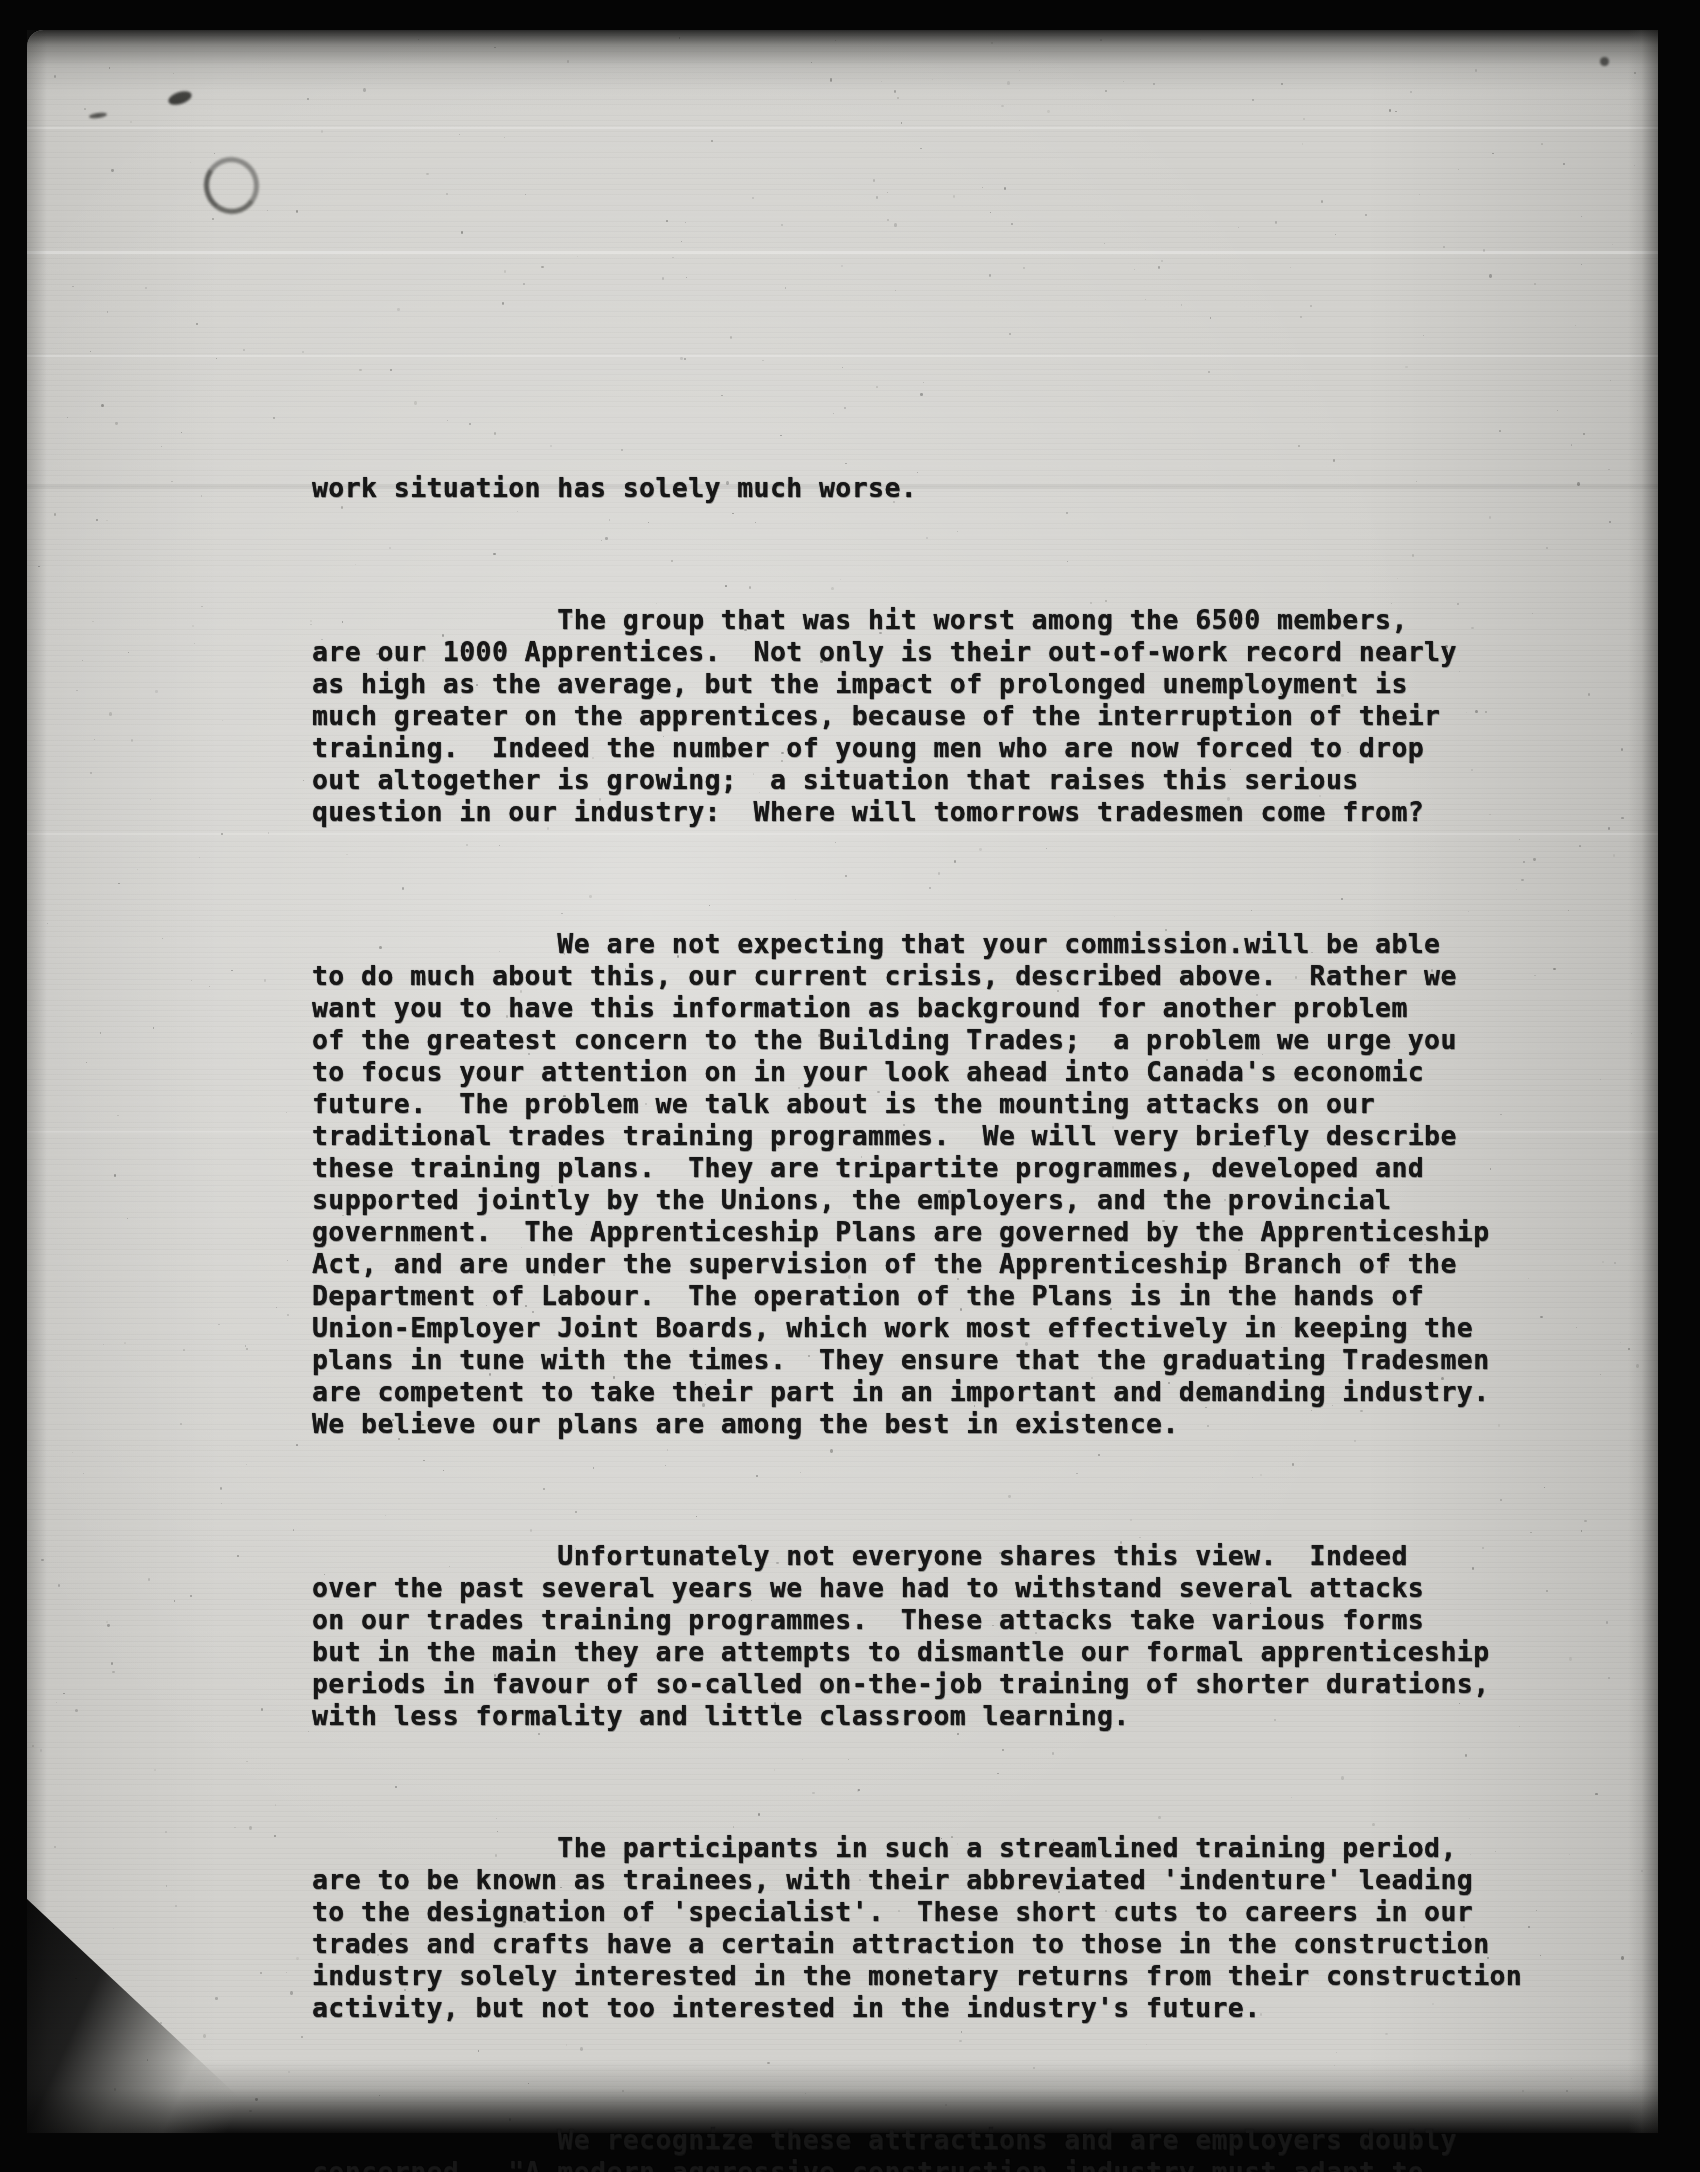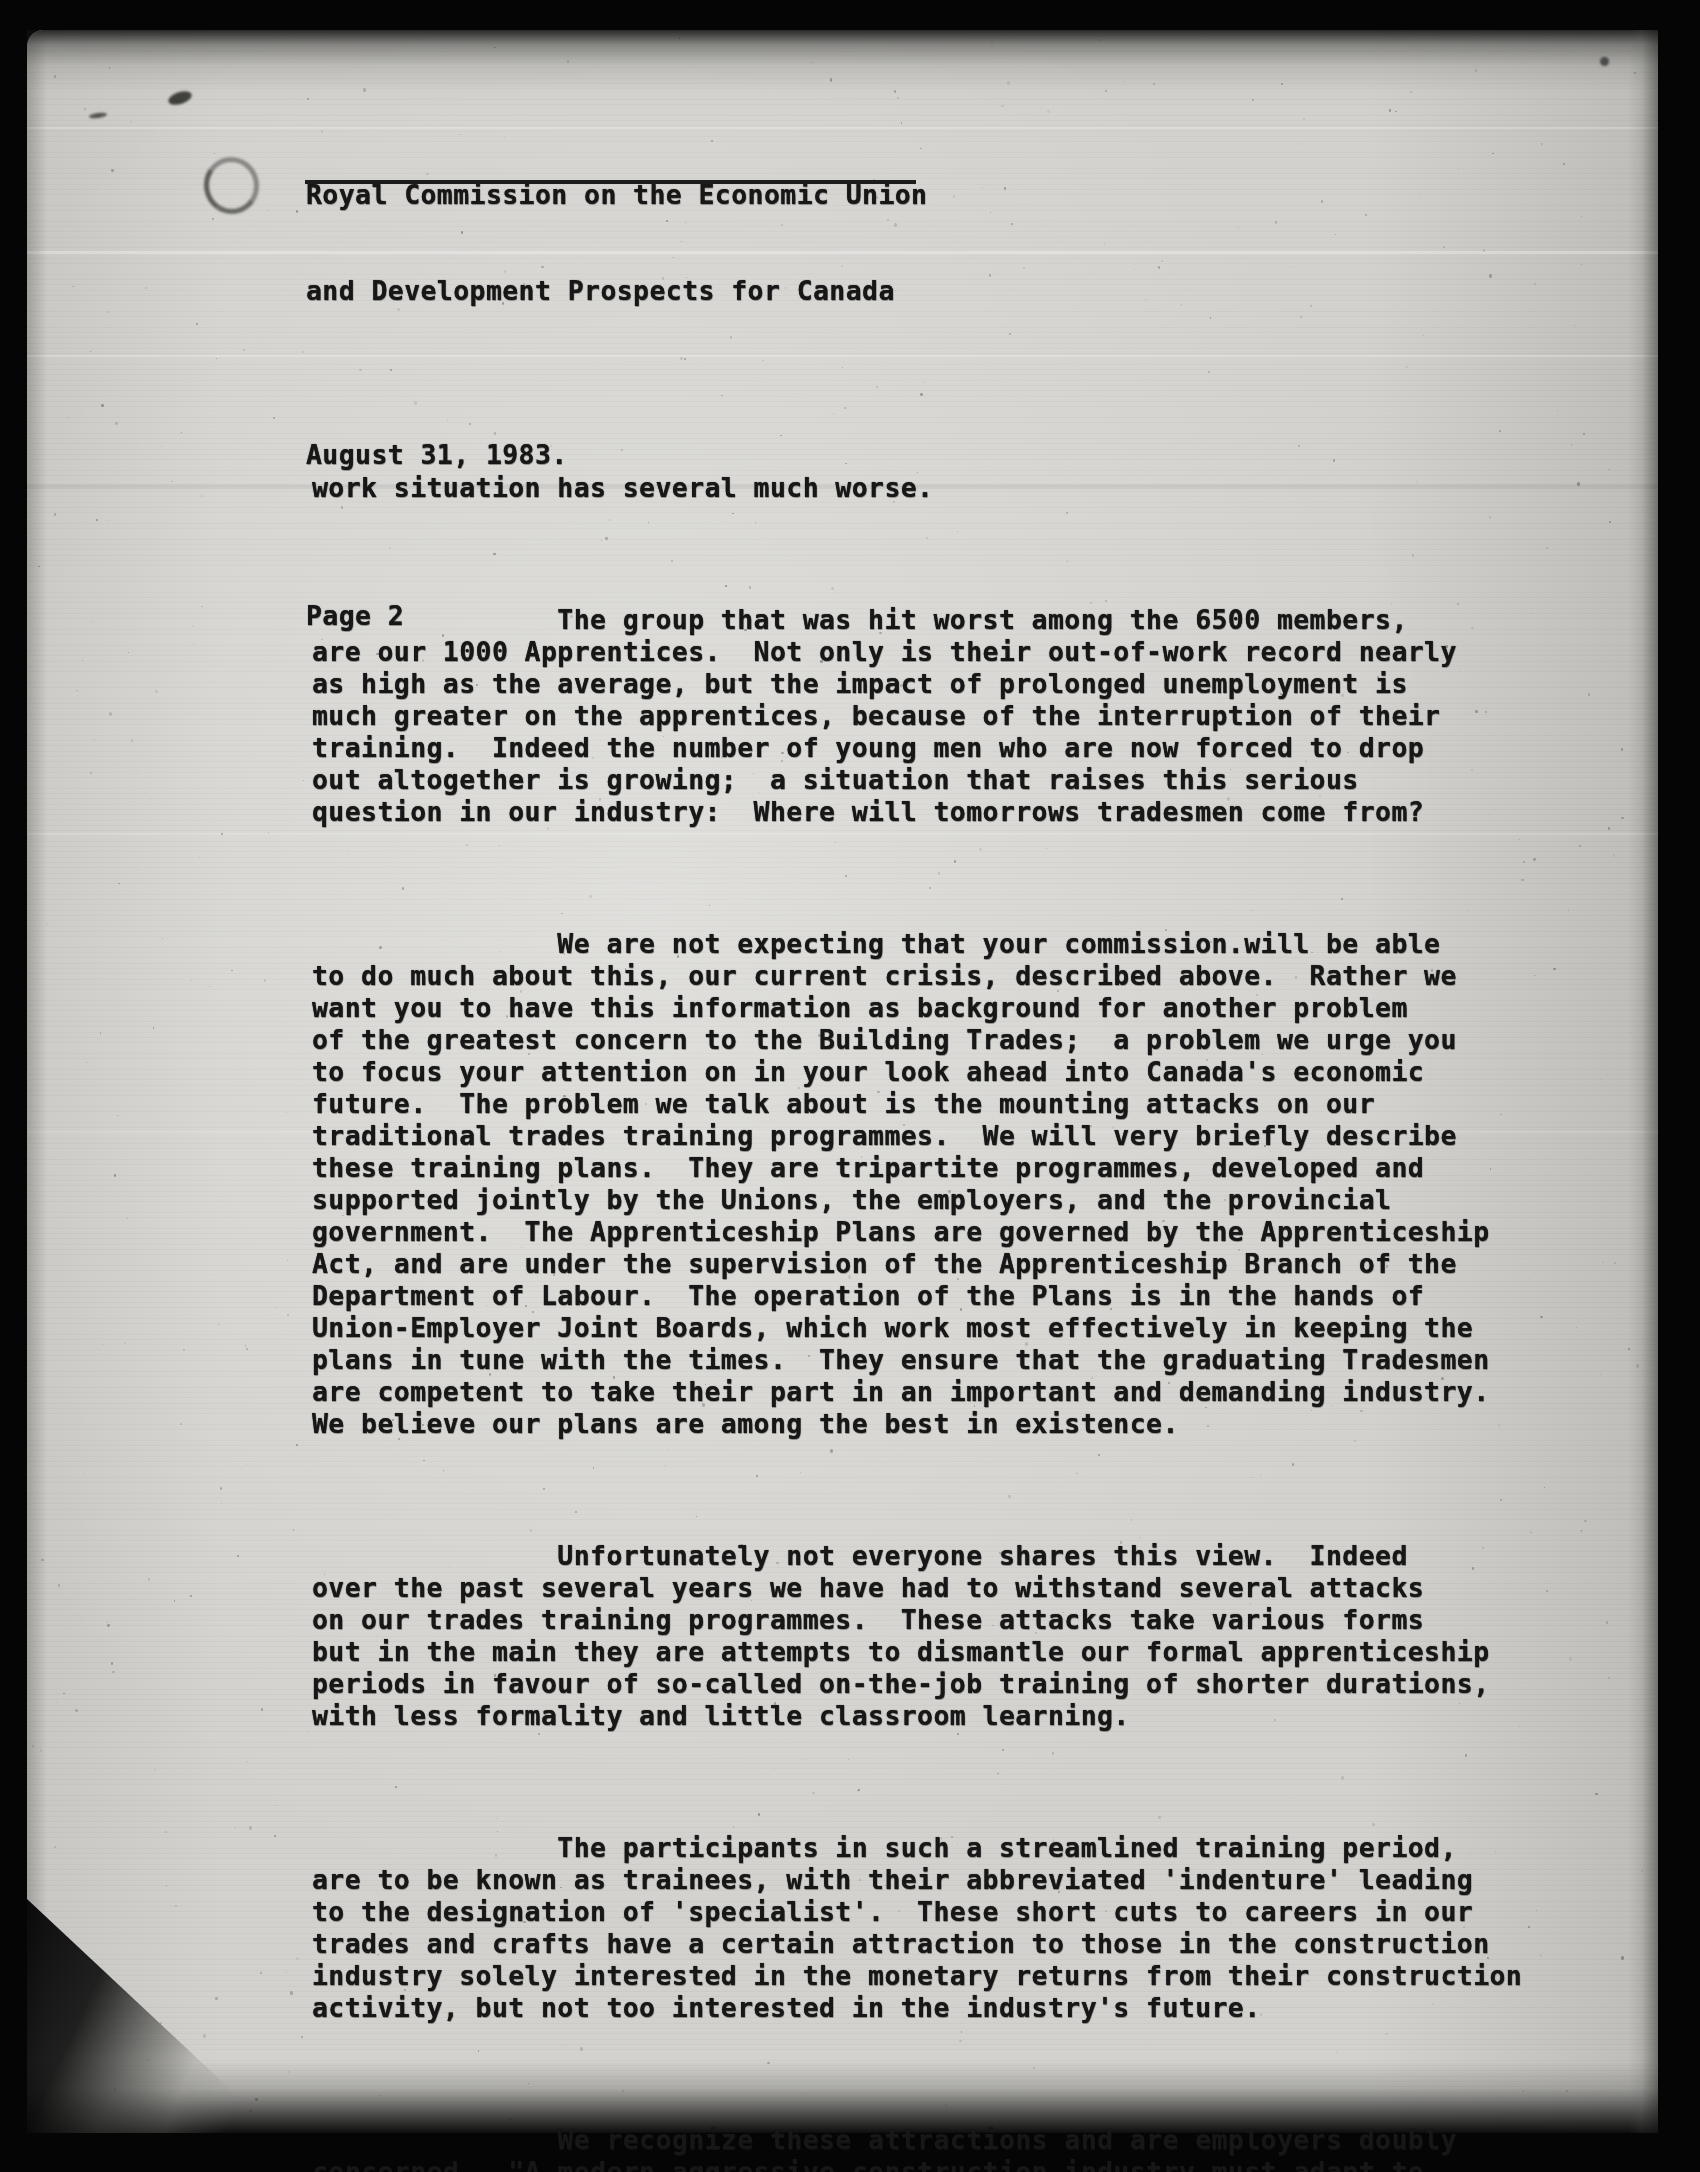--- a/index.html
+++ b/index.html
@@ -797,30 +797,23 @@
     <div class="blemish blemish-2"></div>
     <div class="blemish blemish-3"></div>
     <div class="hole-punch"></div>
     <div class="edge-top"></div>
     <div class="edge-bottom"></div>
     <div class="edge-right"></div>
     <div class="edge-left"></div>
     <div class="corner-fold"></div>
   </div>
 
-  <header class="typed doc-header">
-    <div>Royal Commission on the Economic Union</div>
-    <div>and Development Prospects for Canada</div>
-    <div class="title-underline"></div>
-    <div class="doc-date">August 31, 1983.</div>
-    <div class="page-label">Page 2</div>
-  </header>
 
   <main class="typed doc-body">
-    <div class="para"><div class="line">work situation has several much worse.</div></div>
+    <div class="para"><div class="line">work situation has solely much worse.</div></div>
     <div class="para"><div class="line">               The group that was hit worst among the 6500 members,</div><div class="line">are our 1000 Apprentices.  Not only is their out-of-work record nearly</div><div class="line">as high as the average, but the impact of prolonged unemployment is</div><div class="line">much greater on the apprentices, because of the interruption of their</div><div class="line">training.  Indeed the number of young men who are now forced to drop</div><div class="line">out altogether is growing;  a situation that raises this serious</div><div class="line">question in our industry:  Where will tomorrows tradesmen come from?</div></div>
     <div class="para"><div class="line">               We are not expecting that your commission.will be able</div><div class="line">to do much about this, our current crisis, described above.  Rather we</div><div class="line">want you to have this information as background for another problem</div><div class="line">of the greatest concern to the Building Trades;  a problem we urge you</div><div class="line">to focus your attention on in your look ahead into Canada's economic</div><div class="line">future.  The problem we talk about is the mounting attacks on our</div><div class="line">traditional trades training programmes.  We will very briefly describe</div><div class="line">these training plans.  They are tripartite programmes, developed and</div><div class="line">supported jointly by the Unions, the employers, and the provincial</div><div class="line">government.  The Apprenticeship Plans are governed by the Apprenticeship</div><div class="line">Act, and are under the supervision of the Apprenticeship Branch of the</div><div class="line">Department of Labour.  The operation of the Plans is in the hands of</div><div class="line">Union-Employer Joint Boards, which work most effectively in keeping the</div><div class="line">plans in tune with the times.  They ensure that the graduating Tradesmen</div><div class="line">are competent to take their part in an important and demanding industry.</div><div class="line">We believe our plans are among the best in existence.</div></div>
     <div class="para"><div class="line">               Unfortunately not everyone shares this view.  Indeed</div><div class="line">over the past several years we have had to withstand several attacks</div><div class="line">on our trades training programmes.  These attacks take various forms</div><div class="line">but in the main they are attempts to dismantle our formal apprenticeship</div><div class="line">periods in favour of so-called on-the-job training of shorter durations,</div><div class="line">with less formality and little classroom learning.</div></div>
     <div class="para"><div class="line">               The participants in such a streamlined training period,</div><div class="line">are to be known as trainees, with their abbreviated 'indenture' leading</div><div class="line">to the designation of 'specialist'.  These short cuts to careers in our</div><div class="line">trades and crafts have a certain attraction to those in the construction</div><div class="line">industry solely interested in the monetary returns from their construction</div><div class="line">activity, but not too interested in the industry's future.</div></div>
     <div class="para"><div class="line">               We recognize these attractions and are employers doubly</div><div class="line">concerned.  "A modern aggressive construction industry must adapt to</div></div>
   </main>
 
 </div>
 
 

